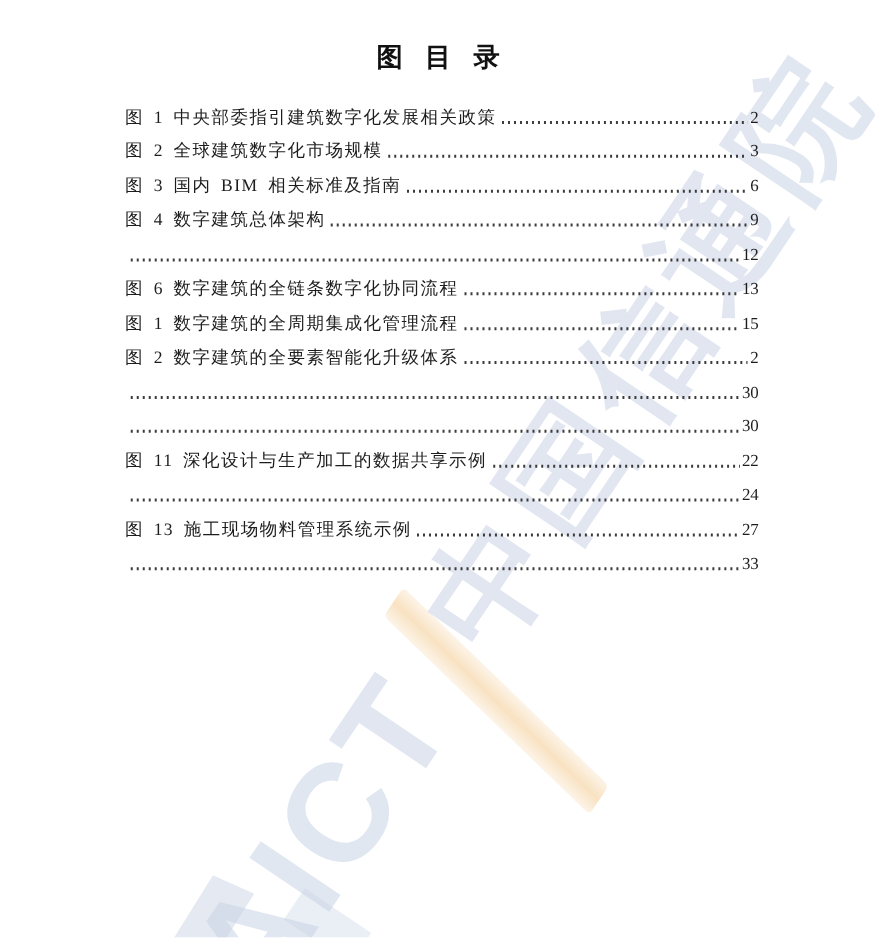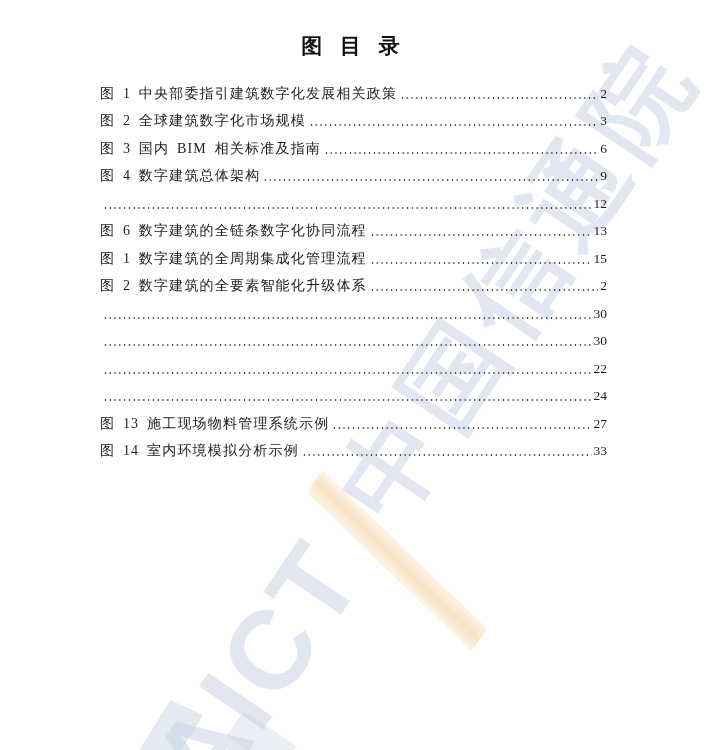--- a/index.html
+++ b/index.html
@@ -177,36 +177,36 @@
       <span class="toc-leader"></span>
       <span class="toc-page">30</span>
     </div>
 
     <div class="toc-row">
       <span class="toc-leader"></span>
       <span class="toc-page">30</span>
     </div>
 
     <div class="toc-row">
+      <span class="toc-entry">图 11 深化设计与生产加工的数据共享示例</span>
       <span class="toc-leader"></span>
       <span class="toc-page">22</span>
     </div>
 
     <div class="toc-row">
       <span class="toc-leader"></span>
       <span class="toc-page">24</span>
     </div>
 
     <div class="toc-row">
       <span class="toc-entry">图 13 施工现场物料管理系统示例</span>
       <span class="toc-leader"></span>
       <span class="toc-page">27</span>
     </div>
 
     <div class="toc-row">
-      <span class="toc-entry">图 14 室内环境模拟分析示例</span>
       <span class="toc-leader"></span>
       <span class="toc-page">33</span>
     </div>
   </div>
   </div>
 
 </div>
 
 </body></html>

